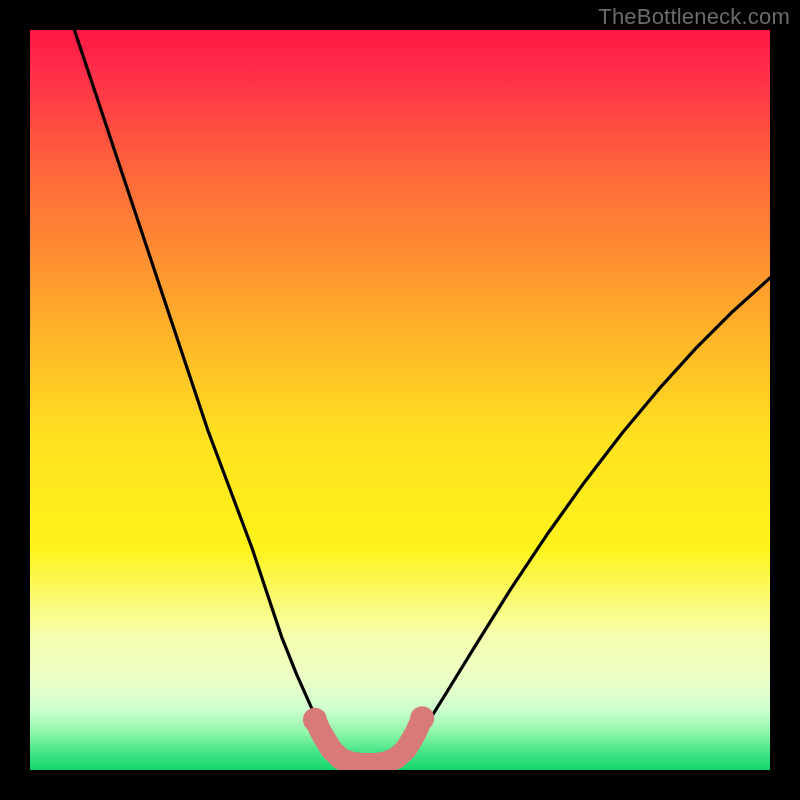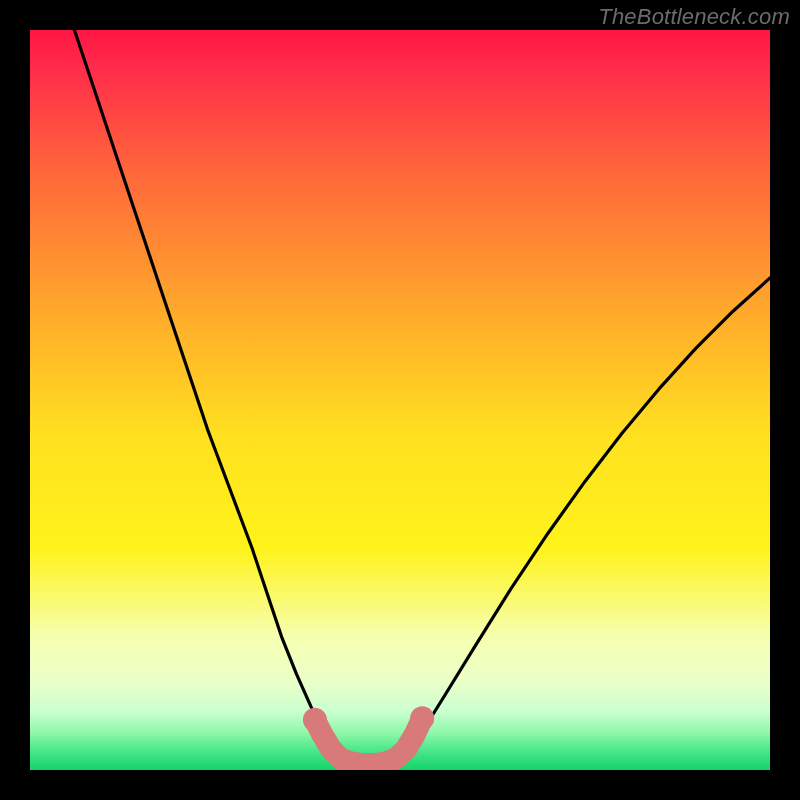--- a/index.html
+++ b/index.html
@@ -8,21 +8,20 @@
     width: 800px;
     height: 800px;
     background: #000;
     overflow: hidden;
     font-family: Arial, Helvetica, sans-serif;
   }
   .frame {
     position: absolute;
     inset: 0;
     background: #000;
-    font-style: italic;
   }
   .plot {
     position: absolute;
     left: 30px;
     top: 30px;
     width: 740px;
     height: 740px;
   }
   .watermark {
     position: absolute;

